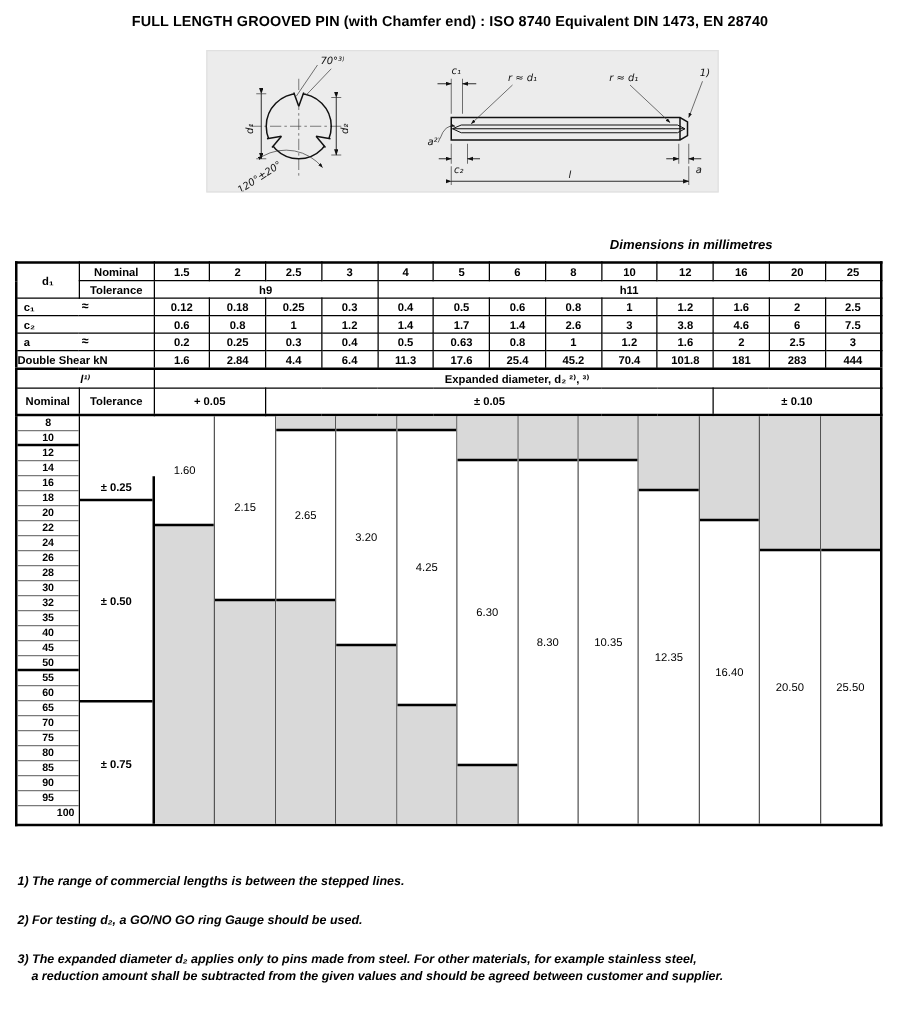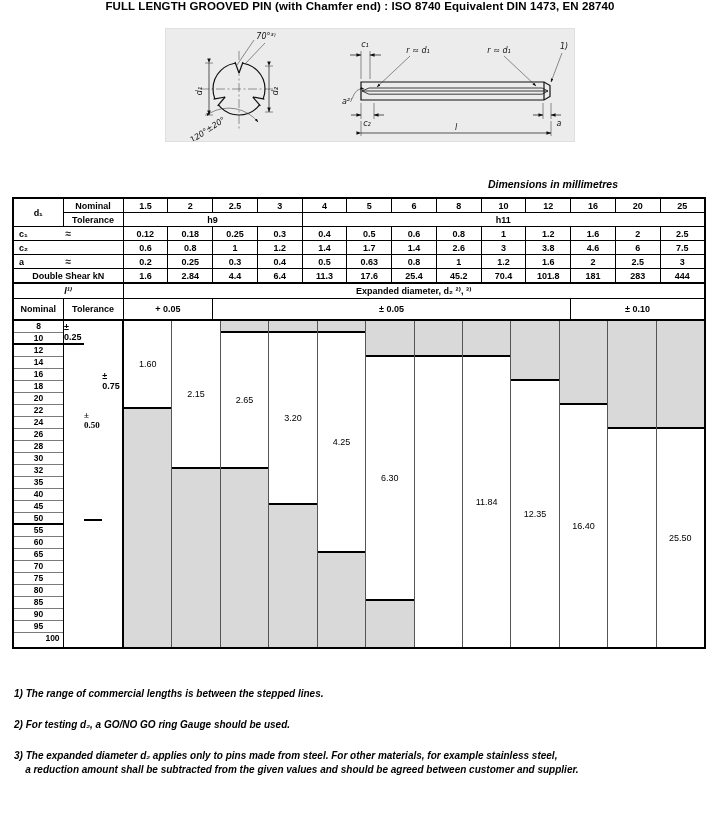--- a/index.html
+++ b/index.html
@@ -1,18 +1,18 @@
 <!DOCTYPE html>
 <html><head>
 <meta charset="utf-8">
 <style>
   html,body{margin:0;padding:0;background:#fff;}
   .page{position:relative;width:720px;height:827px;background:#fff;overflow:hidden;
         font-family:"Liberation Sans","DejaVu Sans",sans-serif;color:#000;}
-  .title{text-align:center;font-size:11.5px;font-weight:600;letter-spacing:.1px;}
+  .title{margin-top:12px;text-align:center;font-size:11.5px;font-weight:600;letter-spacing:.1px;}
   .drawing-panel{margin:16px 0 0 165px;width:410px;height:114px;background:#ececec;border:1px solid #e0e0e0;box-sizing:border-box;}
   .dim-note{margin:36px 102px 7px 0;text-align:right;font-size:10.5px;font-weight:bold;font-style:italic;}
   
   table.spec{border-collapse:collapse;table-layout:fixed;margin-left:12px;width:694px;
              font-size:9px;font-weight:bold;}
   table.spec{border:2px solid #000;}
   table.spec td{border:1px solid #000;text-align:center;vertical-align:middle;height:13px;padding:0;overflow:hidden;}
   table.spec td.lab{text-align:left;}
   .labrow{display:flex;padding:0 5px;align-items:center;}
   .labrow .l{flex:1;text-align:left;}
@@ -22,21 +22,21 @@
   tr.toler td{height:20px;}
   td.thickR{border-right:2px solid #000;}
   
   .chart{margin-left:12px;width:694px;height:328px;box-sizing:border-box;display:flex;
          border:2px solid #000;border-top:none;}
   .ncol{width:50px;box-sizing:border-box;border-right:1px solid #000;}
   .ncell{height:12px;box-sizing:border-box;border-bottom:1px solid #7a7a7a;
          font-size:8.5px;font-weight:bold;text-align:center;line-height:11px;}
   .ncell.grp{border-bottom:2px solid #000;}
   .ncell:last-child{border-bottom:none;margin-left:28px;}
-  .tcol{width:60px;box-sizing:border-box;border-right:2px solid #000;display:flex;}
+  .tcol{width:60px;box-sizing:border-box;border-right:2px solid #000;display:flex;flex-direction:column;margin-top:48px;}
   .tcell{box-sizing:border-box;display:flex;align-items:center;justify-content:center;
          font-size:9px;font-weight:bold;border-bottom:2px solid #000;}
   .tcell:last-child{border-bottom:none;}
   .cols{flex:1;display:flex;}
   .dcol{flex:1;display:flex;flex-direction:column;border-left:1px solid #555;box-sizing:border-box;}
   .dcol:first-child{border-left:none;}
   .gtop{background:#d9d9d9;box-sizing:border-box;border-bottom:2px solid #000;}
   .gbot{background:#d9d9d9;box-sizing:border-box;border-top:2px solid #000;}
   .mid{flex:1;display:flex;align-items:center;justify-content:center;font-size:9px;}
   
@@ -262,21 +262,21 @@
           <td>0.63</td>
           <td>0.8</td>
           <td>1</td>
           <td>1.2</td>
           <td>1.6</td>
           <td>2</td>
           <td>2.5</td>
           <td>3</td>
         </tr>
         <tr>
-          <td colspan="2" class="lab" style="text-align: center; margin-left: 21px;">Double Shear kN</td>
+          <td colspan="2" class="lab" style=" margin-left: 21px;">Double Shear kN</td>
           <td>1.6</td>
           <td>2.84</td>
           <td>4.4</td>
           <td>6.4</td>
           <td>11.3</td>
           <td>17.6</td>
           <td>25.4</td>
           <td>45.2</td>
           <td>70.4</td>
           <td>101.8</td>
@@ -325,21 +325,21 @@
         <div class="ncell">70</div>
         <div class="ncell">75</div>
         <div class="ncell">80</div>
         <div class="ncell">85</div>
         <div class="ncell">90</div>
         <div class="ncell">95</div>
         <div class="ncell">100</div>
       </div>
     <div class="tcol" id="chart-tol">
         <div class="tcell" style="height: 24px;">± 0.25</div>
-        <div class="tcell" style="height: 200px; font-family: Liberation Serif, serif;">± 0.50</div>
+        <div class="tcell" style="height: 200px;">± 0.50</div>
         <div class="tcell" style="height: 120px;">± 0.75</div>
       </div>
     <div class="cols" id="chart-cols">
         <div class="dcol">
           <div class="mid">
             <span>1.60</span>
           </div>
           <div class="gbot" style="height: 240px;"></div>
         </div>
         <div class="dcol">
@@ -371,41 +371,47 @@
         </div>
         <div class="dcol">
           <div class="gtop" style="height: 36px;"></div>
           <div class="mid">
             <span>6.30</span>
           </div>
           <div class="gbot" style="height: 48px;"></div>
         </div>
         <div class="dcol">
           <div class="gtop" style="height: 36px;"></div>
+          <div class="mid">
+            <span>8.30</span>
+          </div>
         </div>
         <div class="dcol">
           <div class="gtop" style="height: 36px;"></div>
           <div class="mid">
-            <span>11.84</span>
+            <span>10.35</span>
           </div>
         </div>
         <div class="dcol">
           <div class="gtop" style="height: 60px;"></div>
           <div class="mid">
             <span>12.35</span>
           </div>
         </div>
         <div class="dcol">
           <div class="gtop" style="height: 84px;"></div>
           <div class="mid">
             <span>16.40</span>
           </div>
         </div>
         <div class="dcol">
           <div class="gtop" style="height: 108px;"></div>
+          <div class="mid">
+            <span>20.50</span>
+          </div>
         </div>
         <div class="dcol">
           <div class="gtop" style="height: 108px;"></div>
           <div class="mid">
             <span>25.50</span>
           </div>
         </div>
       </div>
   </div>
 

